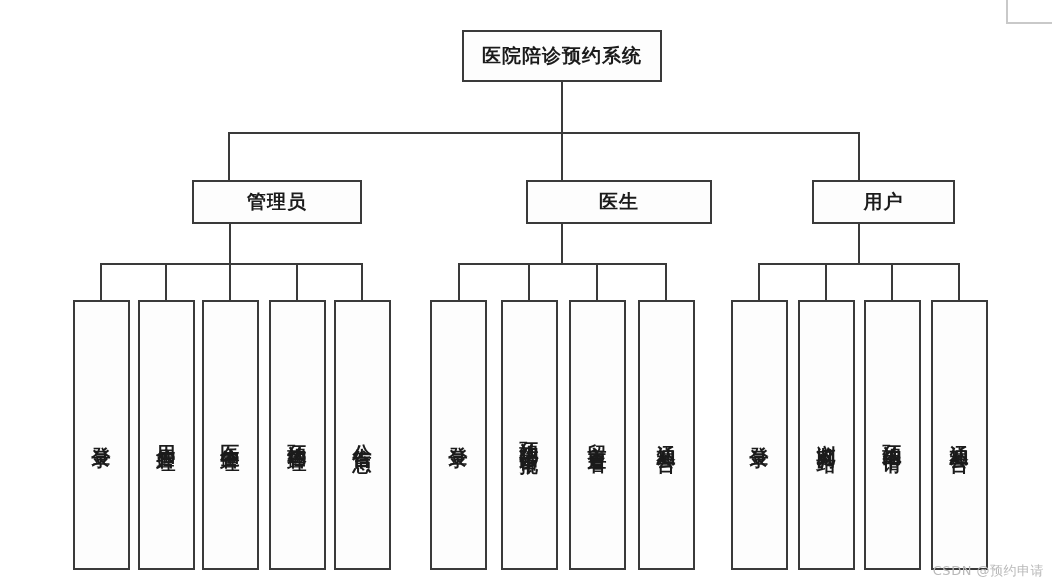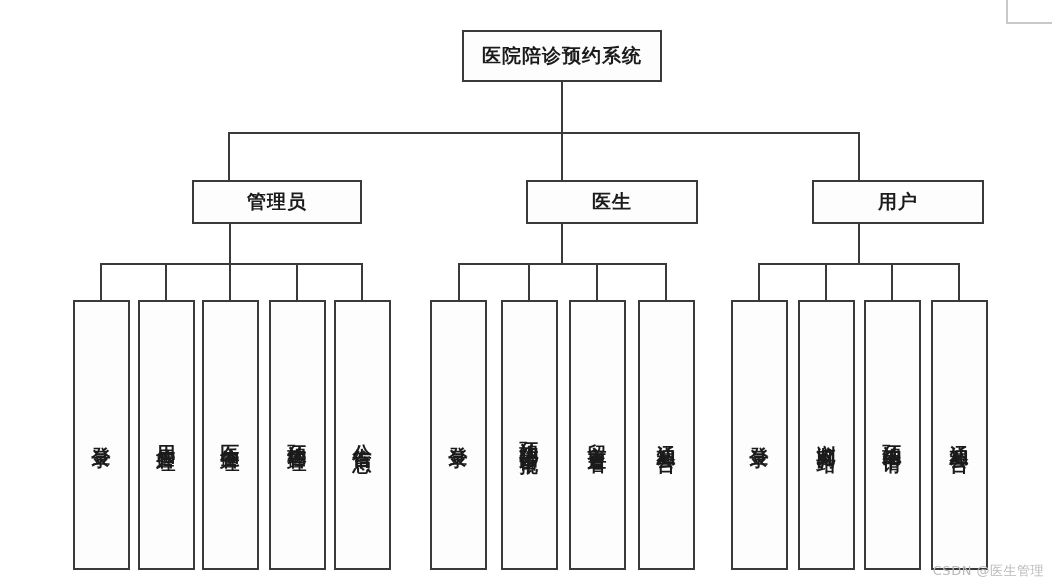--- a/index.html
+++ b/index.html
@@ -129,24 +129,24 @@
 
   <div class="hline" style="left:228px; top:132px; width:632px;"></div>
 
   <div class="vline" style="left:228px; top:132px; height:48px;"></div>
   <div class="vline" style="left:561px; top:132px; height:48px;"></div>
   <div class="vline" style="left:858px; top:132px; height:48px;"></div>
 
   <div class="node role-node" style="left:145px; width:170px;">
     <span class="node-label">管理员</span>
   </div>
-  <div class="node role-node" style="left:479px; width:172px;">
+  <div class="node role-node" style="left:479px; width:186px;">
     <span class="node-label">医生</span>
   </div>
-  <div class="node role-node" style="left:765px; width:172px;">
+  <div class="node role-node" style="left:765px; width:143px;">
     <span class="node-label">用户</span>
   </div>
 
   <div class="vline" style="left:229px; top:224px; height:39px;"></div>
   <div class="hline" style="left:100px; top:263px; width:262px;"></div>
   <div class="vline" style="left:100px; top:263px; height:37px;"></div>
   <div class="vline" style="left:165px; top:263px; height:37px;"></div>
   <div class="vline" style="left:229px; top:263px; height:37px;"></div>
   <div class="vline" style="left:296px; top:263px; height:37px;"></div>
   <div class="vline" style="left:361px; top:263px; height:37px;"></div>
@@ -200,15 +200,15 @@
   <div class="node leaf-node" style="left:798px;">
     <span class="node-label">浏览网站</span>
   </div>
   <div class="node leaf-node" style="left:864px;">
     <span class="node-label">预约申请</span>
   </div>
   <div class="node leaf-node" style="left:931px;">
     <span class="node-label">通知公告</span>
   </div>
 
-  <div id="watermark">CSDN @医生管理</div>
+  <div id="watermark">CSDN @预约申请</div>
 
 </div>
 
 </body></html>

